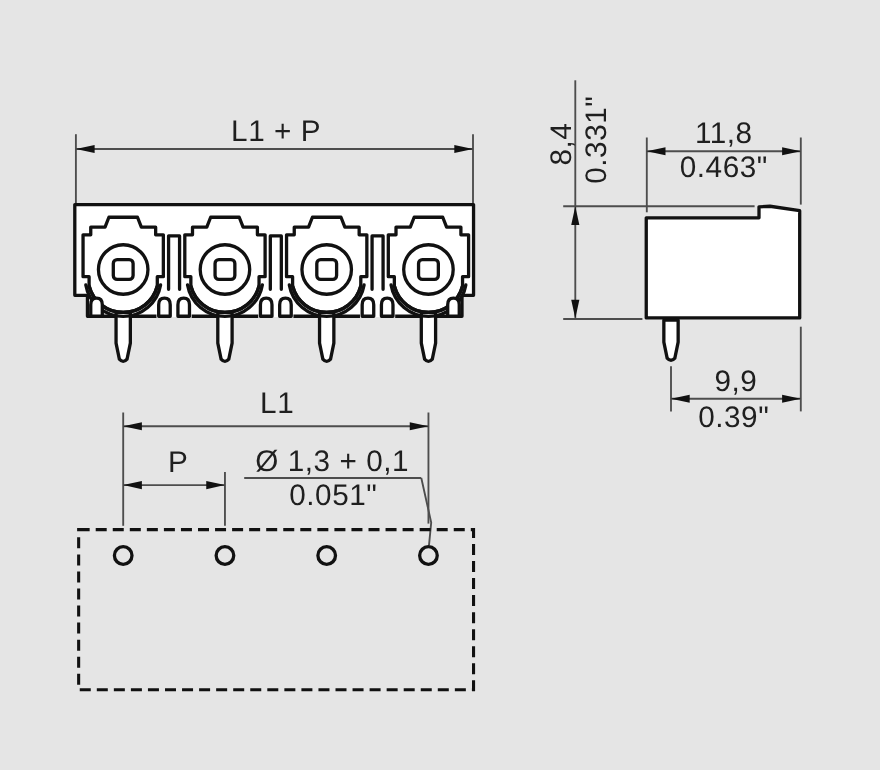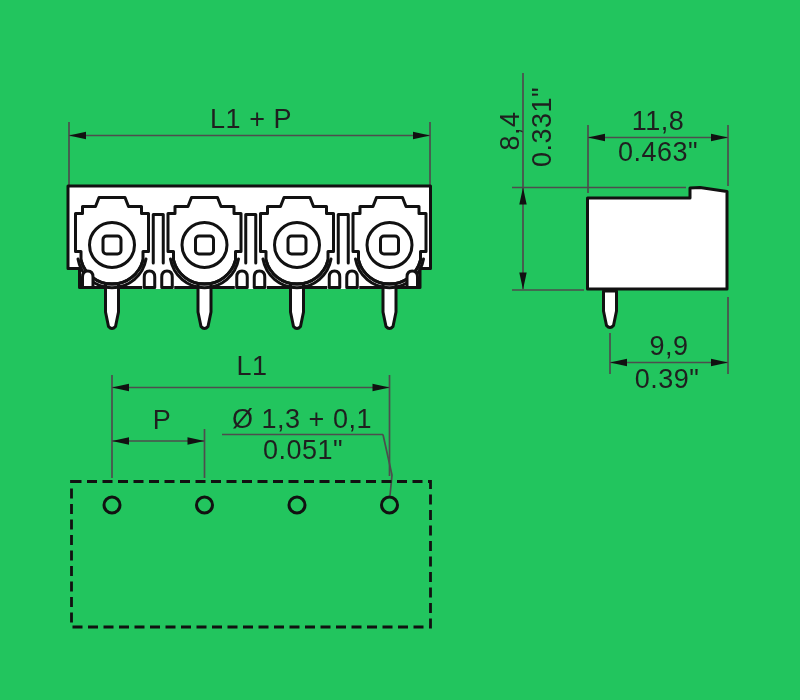--- a/index.html
+++ b/index.html
@@ -1,16 +1,16 @@
 <!DOCTYPE html>
 <html><head>
 <meta charset="utf-8">
 <style>
   html,body{margin:0;padding:0;background:#ffffff;}
-  .stage{position:relative;width:800px;height:700px;background:#22c55e;overflow:hidden;}
+  .stage{position:relative;width:800px;height:700px;background:#e5e5e5;overflow:hidden;}
   svg{display:block;}
   text{font-family:"Liberation Sans","DejaVu Sans",sans-serif;font-size:27px;fill:#1f1f1f;letter-spacing:.5px;}
   .thick{stroke:#111111;stroke-width:3;fill:none;stroke-linejoin:round;stroke-linecap:round;}
   .thickw{stroke:#111111;stroke-width:3;fill:#ffffff;stroke-linejoin:round;stroke-linecap:round;}
   .thin{stroke:#4d4d4d;stroke-width:1.7;fill:none;stroke-linecap:butt;}
   .arrow{fill:#111111;stroke:none;}
   .erase{fill:#ffffff;stroke:none;}
   .dash{stroke:#111111;stroke-width:2.8;fill:none;stroke-dasharray:10 5.5;}
 </style>
 </head>

